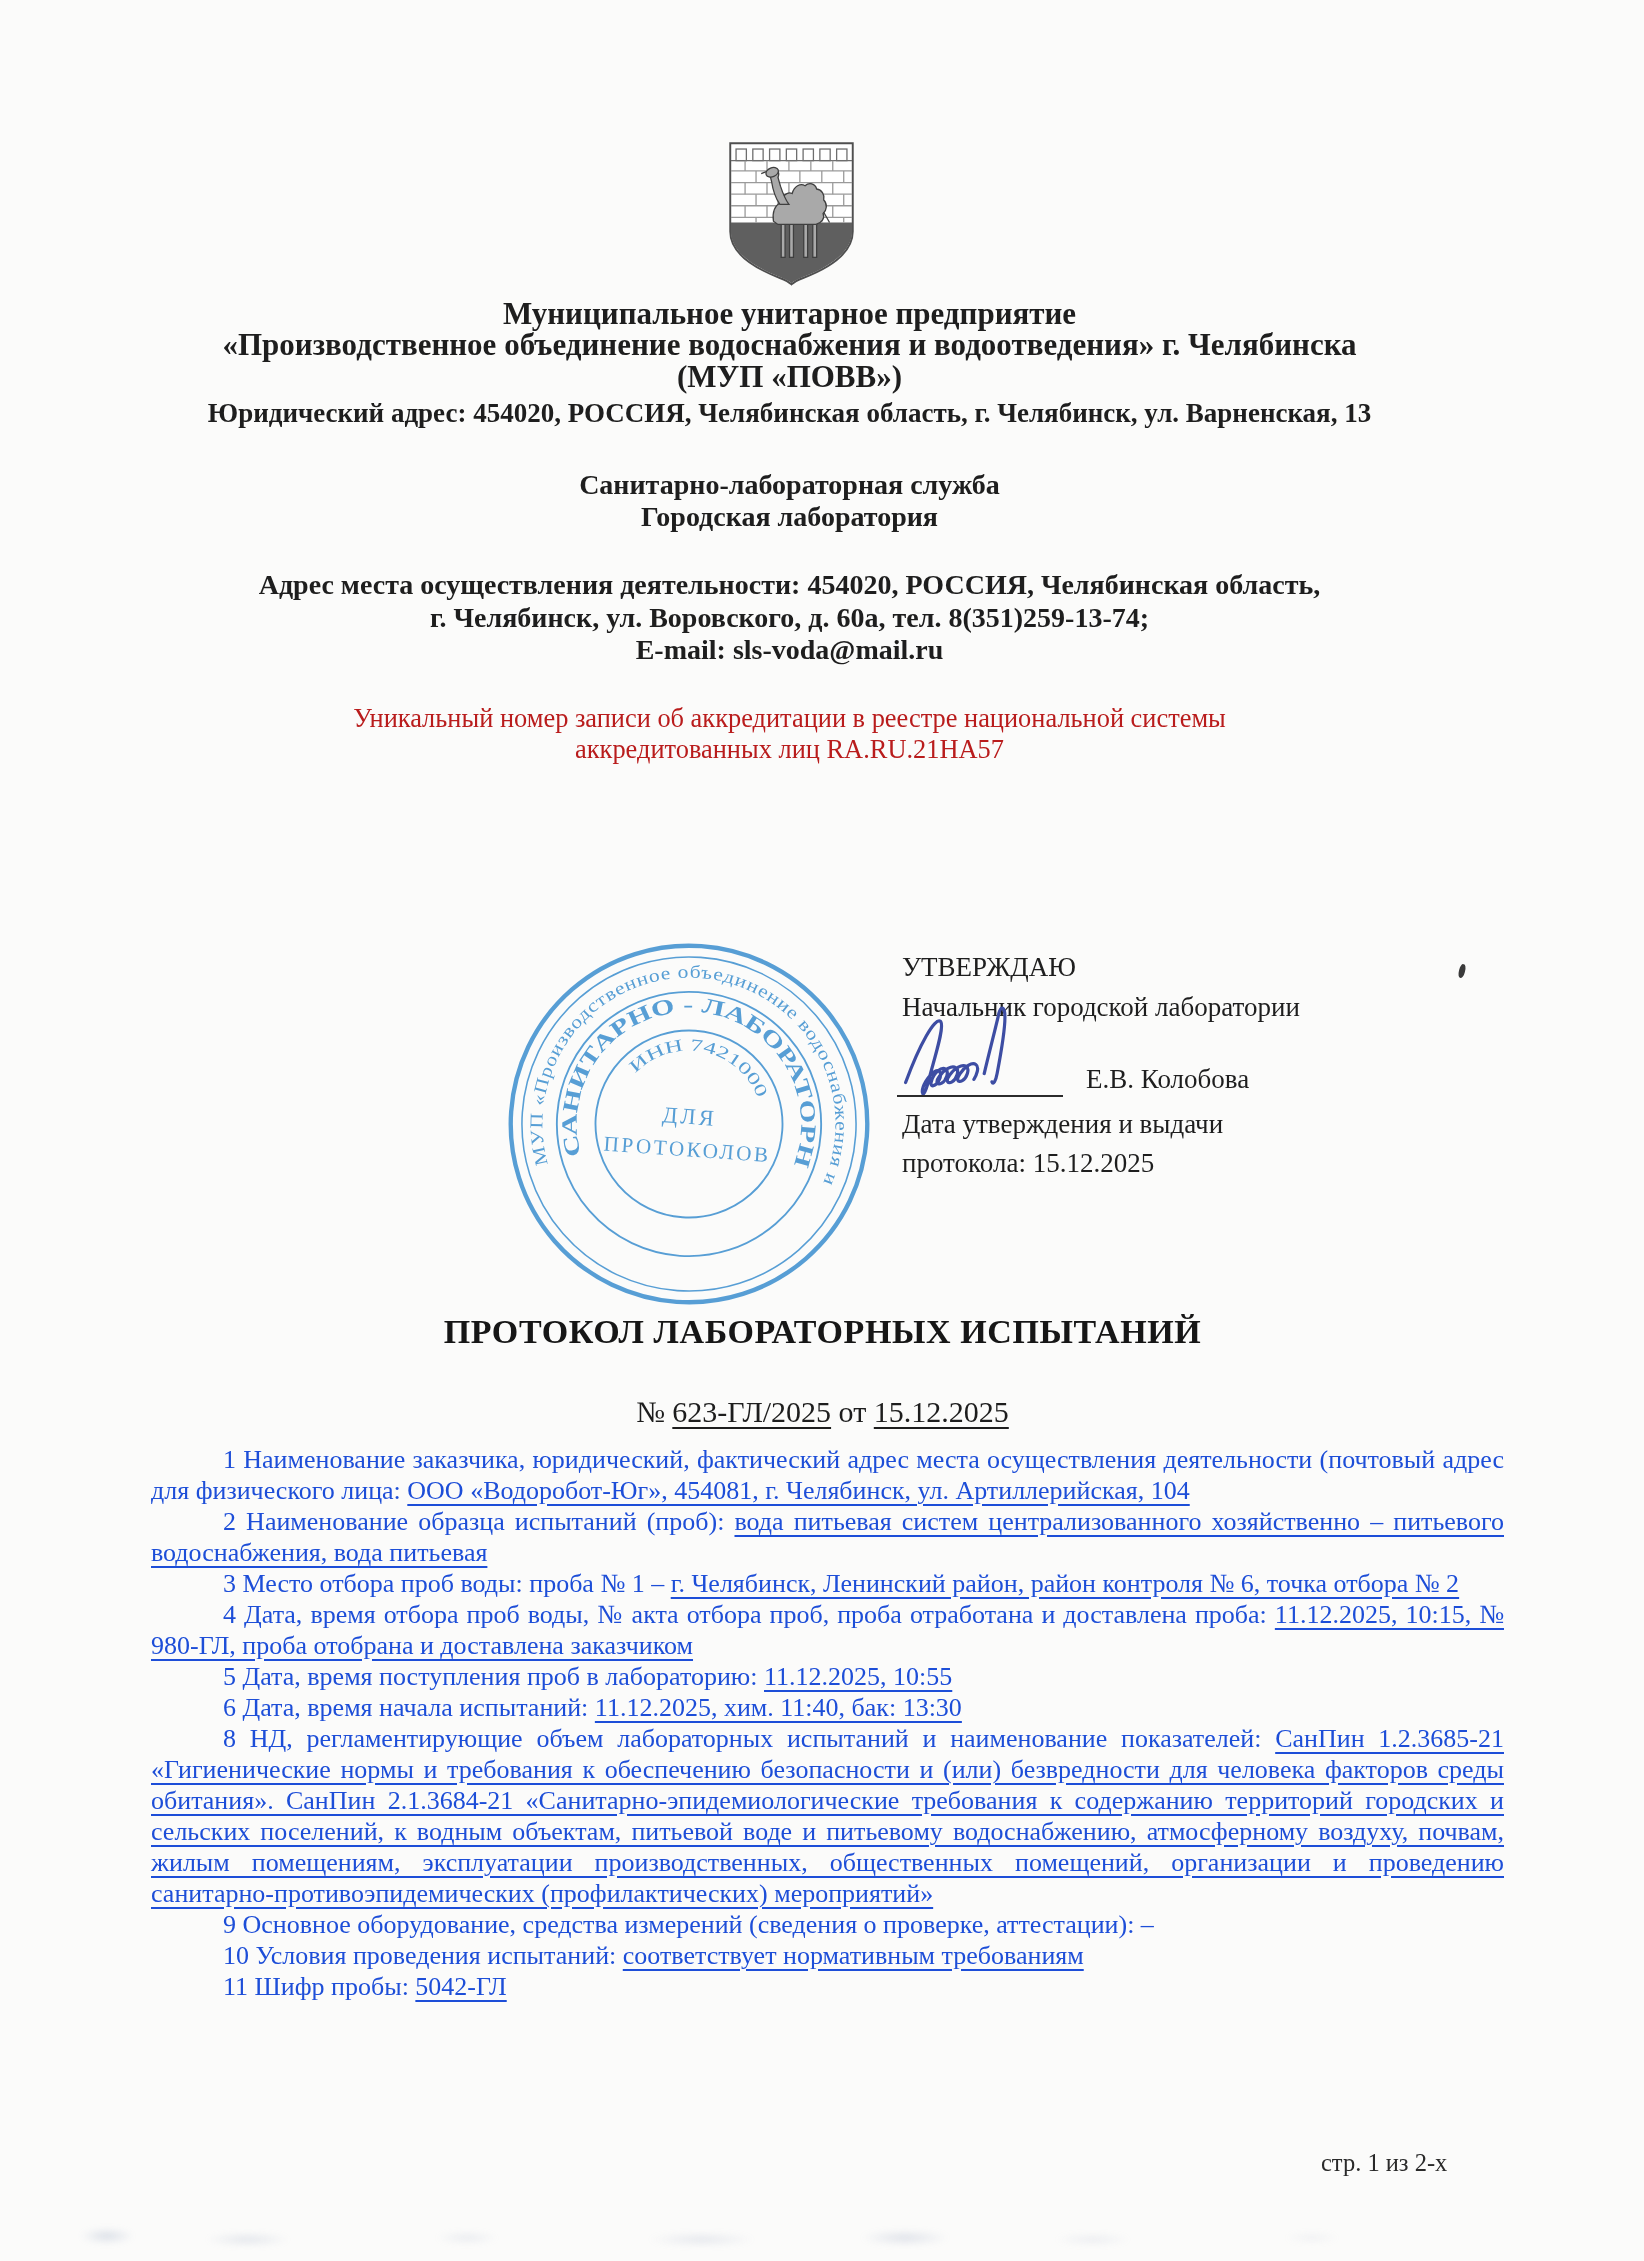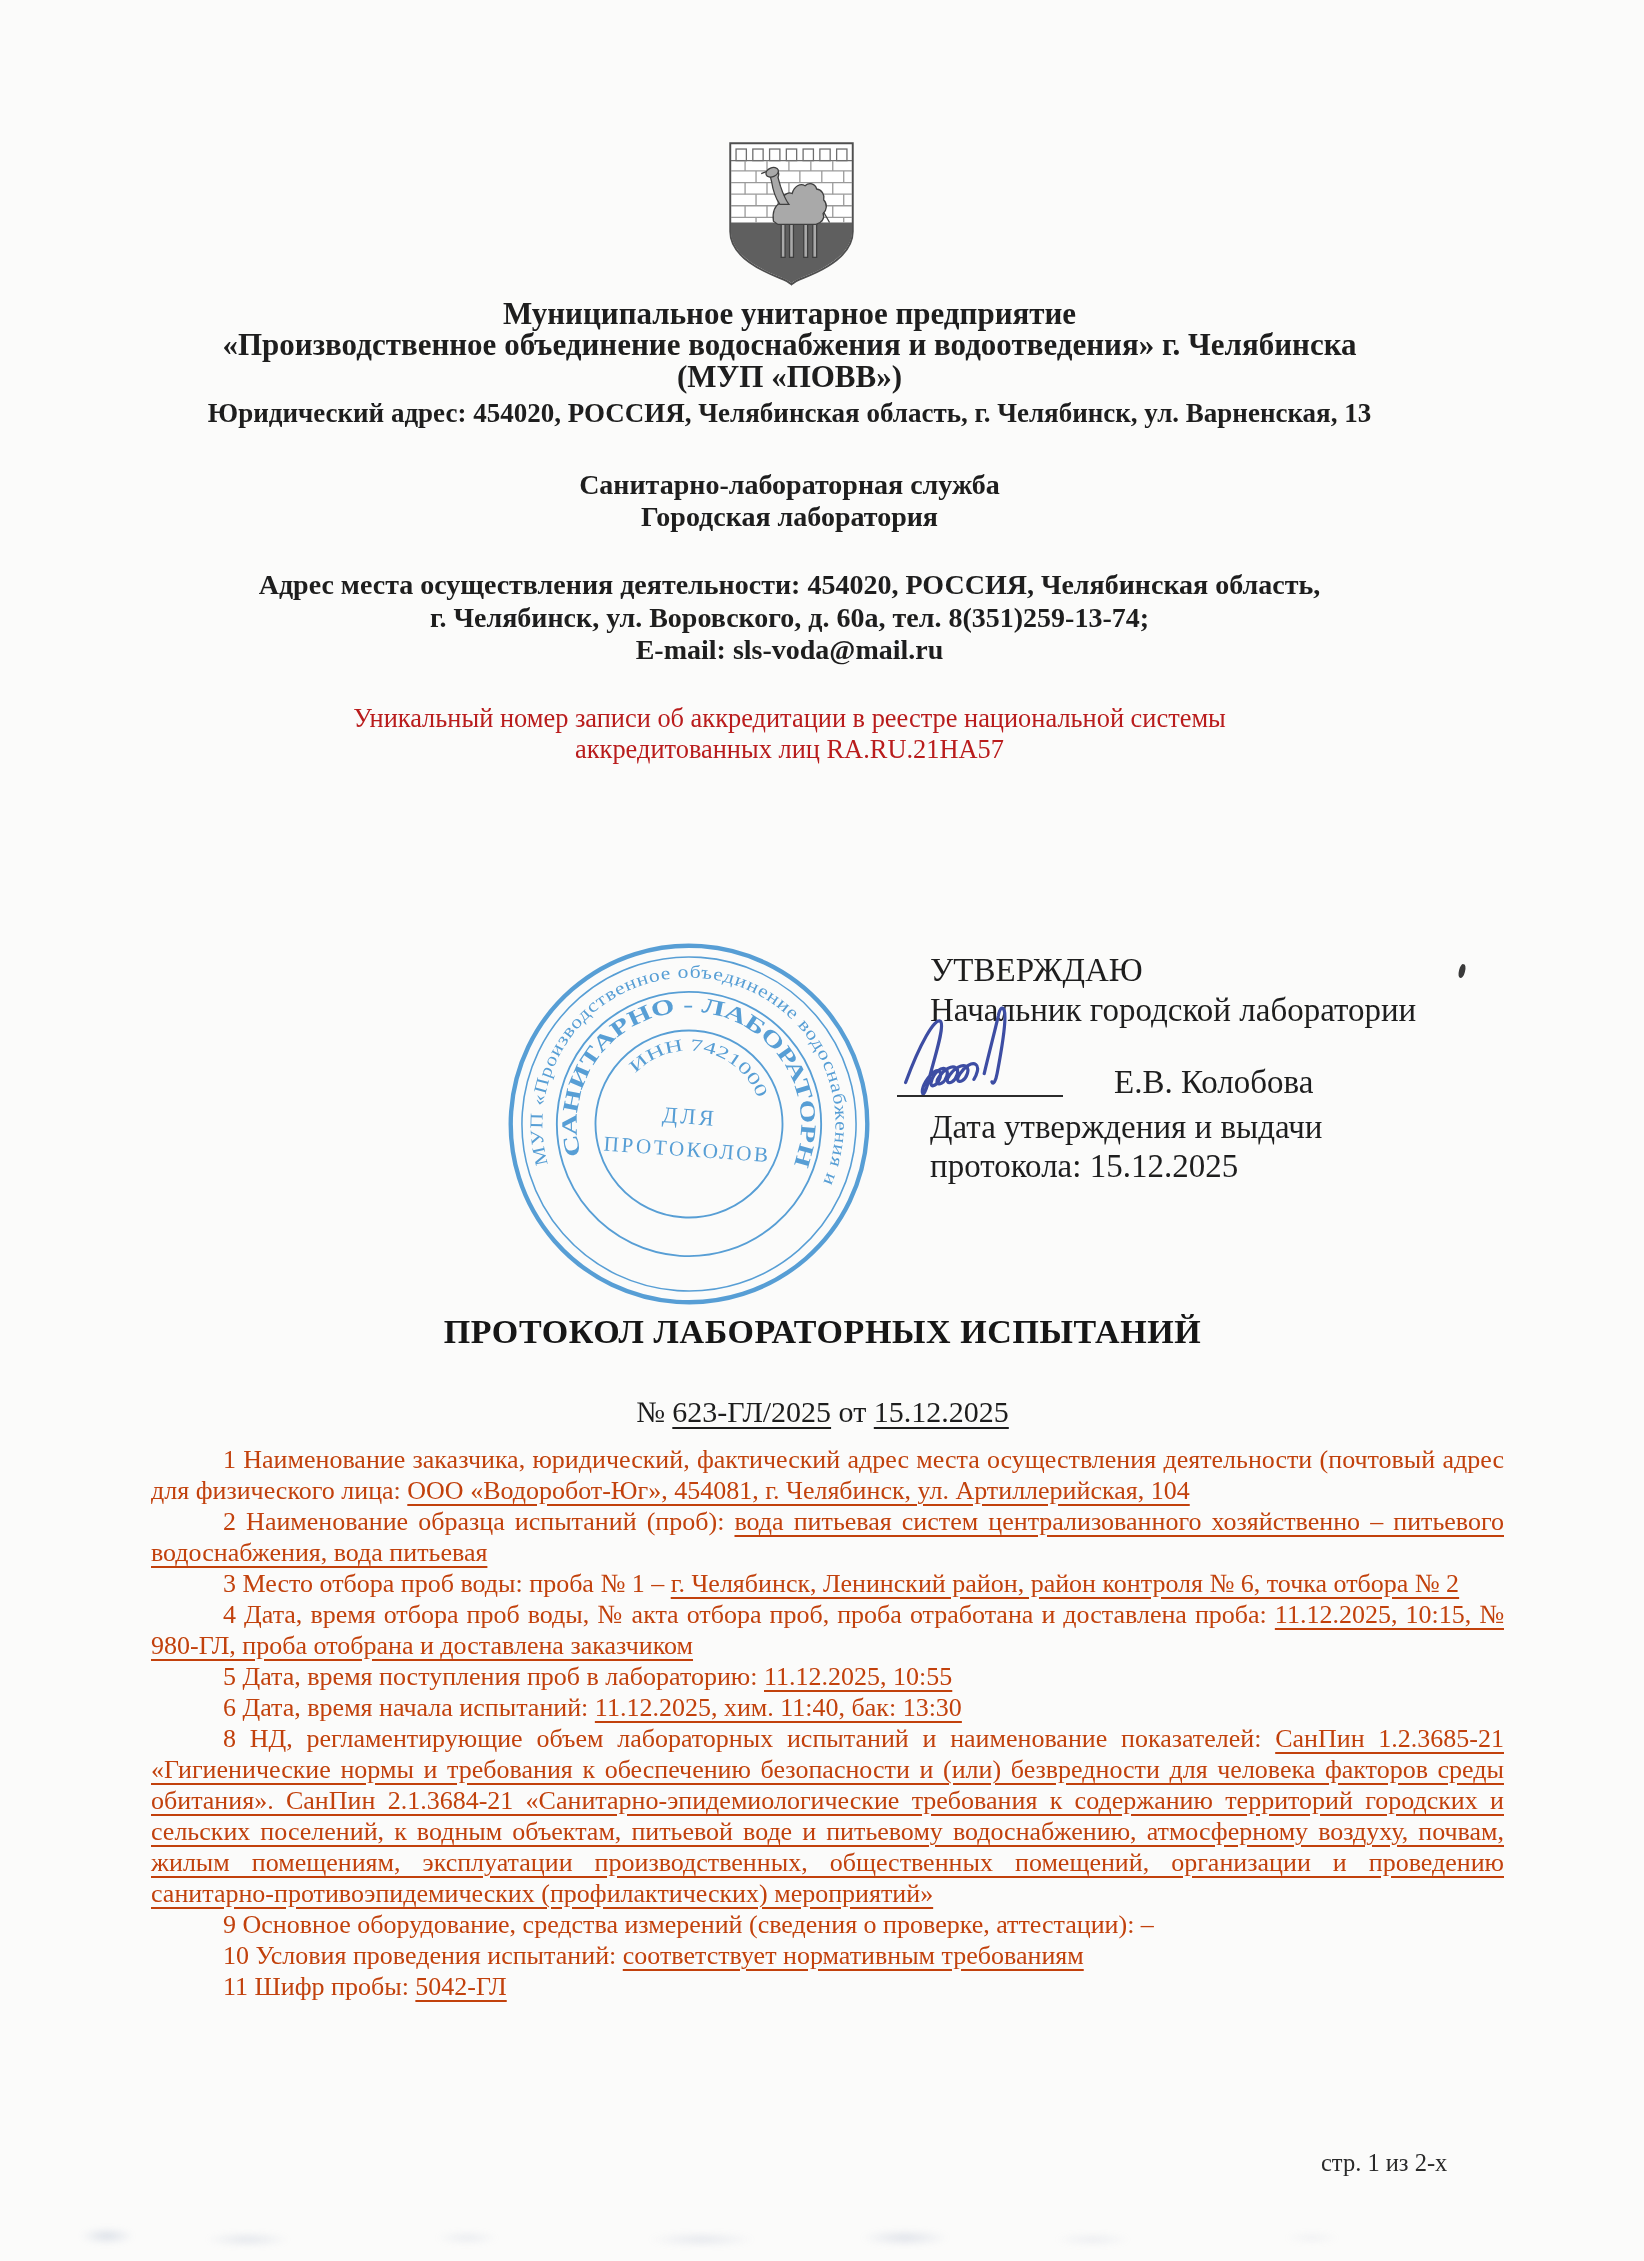--- a/index.html
+++ b/index.html
@@ -9,29 +9,29 @@
     font-family:"Liberation Serif", serif;
   }
   .abs{position:absolute;}
   
   .hline{left:113px;width:1353px;text-align:center;font-weight:bold;color:#1e1e1e;}
   .h-lg{font-size:31px;line-height:32px;}
   .h-md{font-size:28px;}
   .h-sm{font-size:27px;}
   .h-reg{font-weight:normal;font-size:26.4px;color:#b91c1c;}
   
-  .appr{left:902px;font-size:33px;color:#1e1e1e;white-space:nowrap;margin-left:28px;}
+  .appr{left:902px;font-size:27px;color:#1e1e1e;white-space:nowrap;}
   .sigline{left:897px;top:1095px;width:166px;height:1.9px;background:#2b2b2b;}
   
   .title{left:146px;width:1353px;text-align:center;font-weight:bold;font-size:34px;color:#161616;letter-spacing:0.6px;}
   .numline{left:146px;width:1353px;text-align:center;font-size:30px;color:#1d1d1d;}
   .u{text-decoration:underline;text-decoration-thickness:1.9px;text-underline-offset:5.2px;}
   
   .bodycol{left:151px;top:1444px;width:1353px;}
-  .item{margin:0;font-size:26px;line-height:31px;text-align:justify;text-indent:72px;color:#c2410c;}
+  .item{margin:0;font-size:26px;line-height:31px;text-align:justify;text-indent:72px;color:#1d4ed8;}
   
   .footer{left:1321px;top:2149px;font-size:24.5px;color:#2a2a2a;white-space:nowrap;text-align:center;}
   
   .tick{left:1459px;top:964px;width:5.8px;height:14px;background:#3a3a3a;border-radius:45%;transform:rotate(14deg);}
   .smudge{left:13px;top:2215px;width:1565px;height:35px;filter:blur(3.2px);opacity:.55;background:
     radial-gradient(39px 11.6px at 6% 60%, rgba(148,163,190,.6), transparent 70%),
     radial-gradient(61px 10.3px at 15% 70%, rgba(160,172,195,.5), transparent 70%),
     radial-gradient(45px 9px at 29% 65%, rgba(168,178,200,.42), transparent 70%),
     radial-gradient(77px 10.3px at 44% 70%, rgba(160,170,195,.46), transparent 70%),
     radial-gradient(64px 11.6px at 57% 65%, rgba(150,162,190,.52), transparent 70%),

